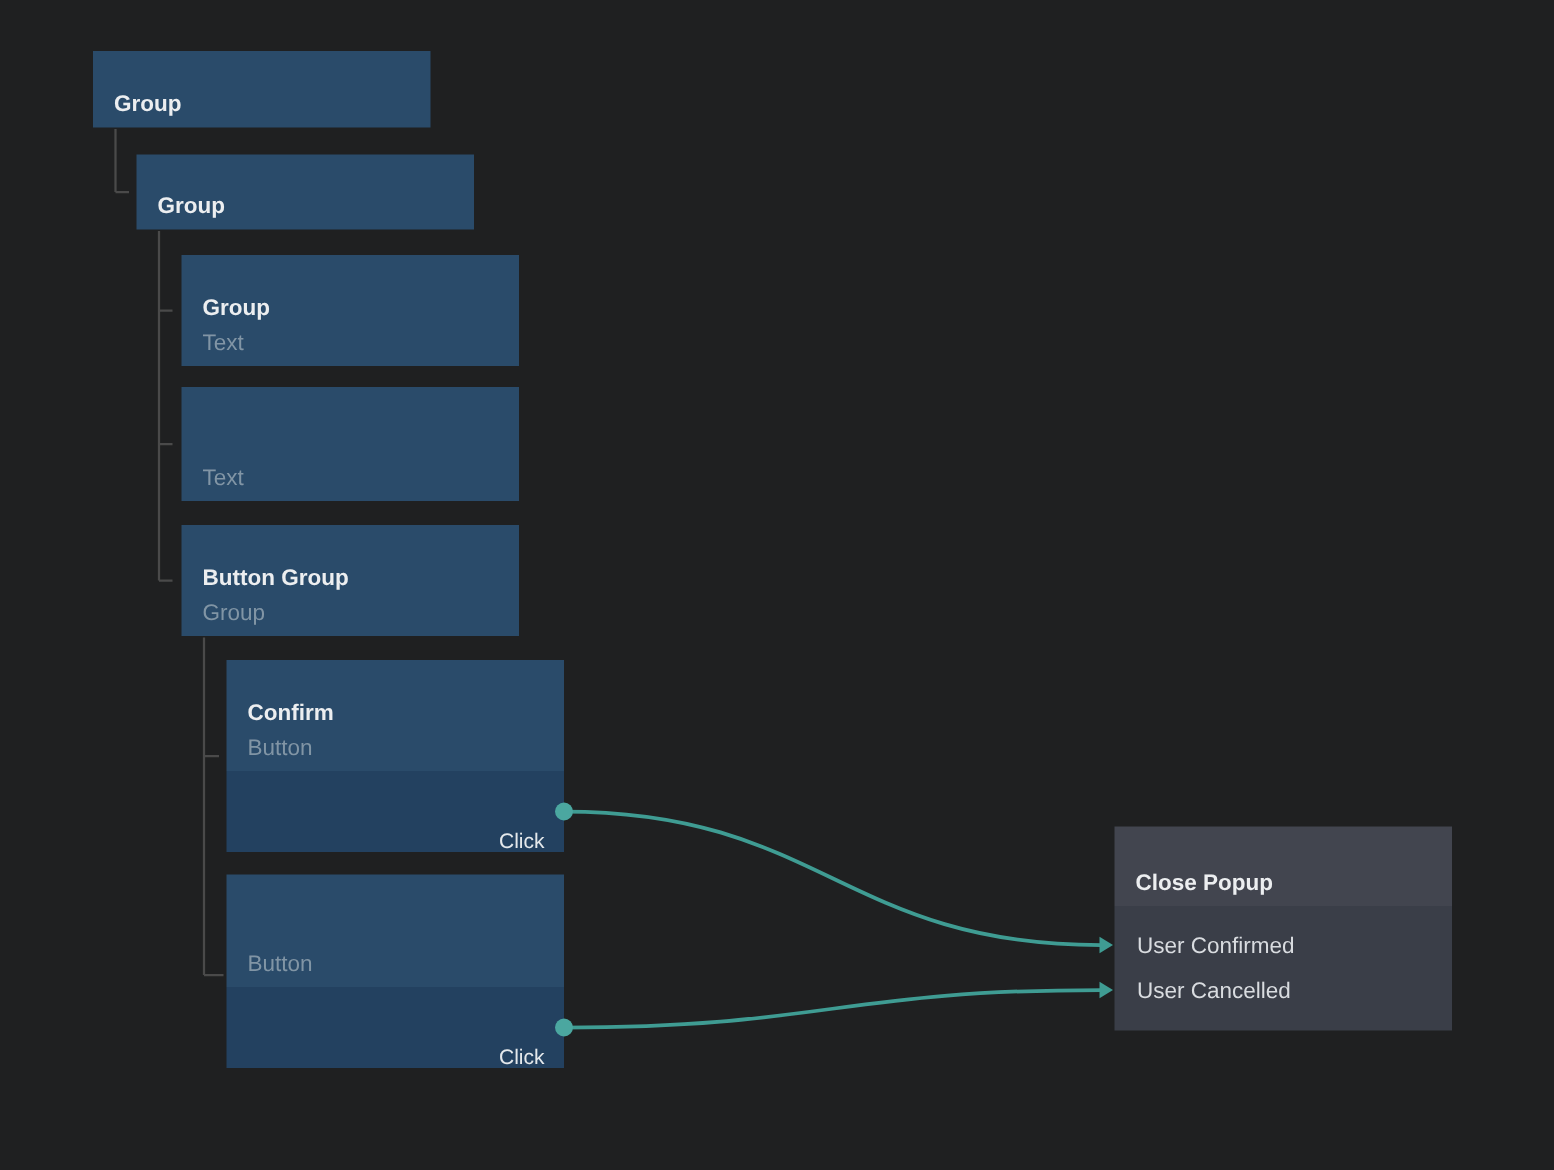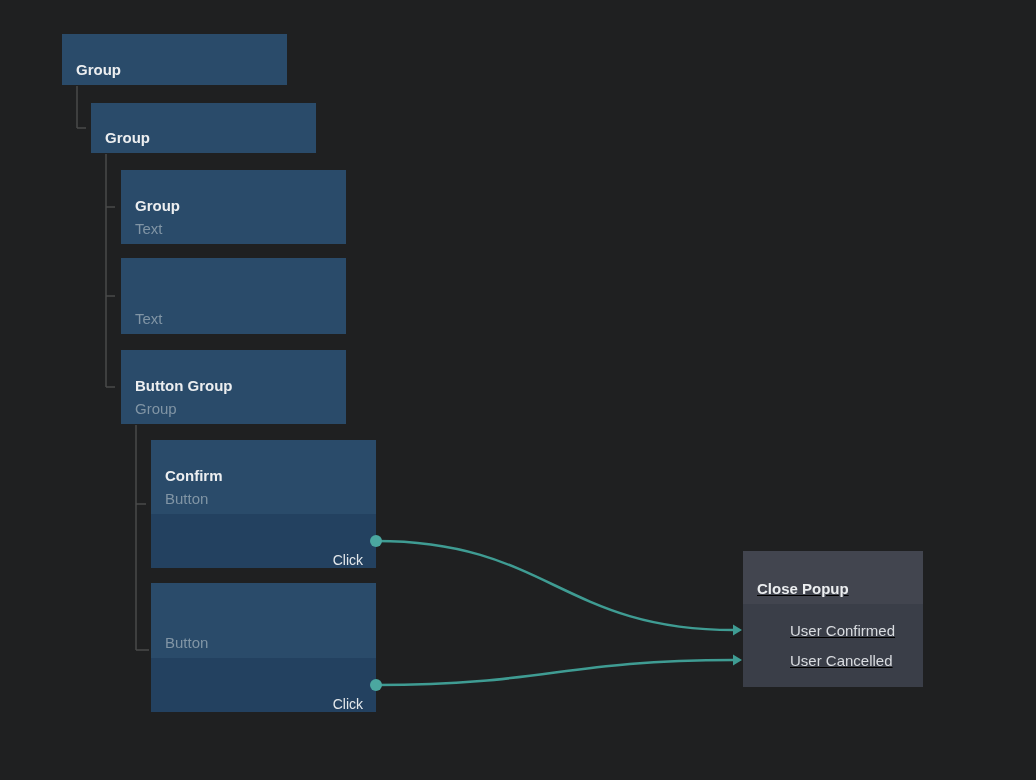--- a/index.html
+++ b/index.html
@@ -57,21 +57,20 @@
   }
   .in-body { padding-top: 11px; }
   .in-row {
     height: 30px;
     display: flex;
     align-items: center;
     padding-left: 15px;
     font-size: 15px;
     color: var(--row-text, #d9dce0);
     white-space: nowrap;
-    margin-left: 32px;
   }
   #wires {
     position: absolute;
     left: 0; top: 0;
     width: 1036px;
     height: 780px;
     pointer-events: none;
     z-index: 10;
   }
 </style>
@@ -131,21 +130,21 @@
     <div class="node blue" style="left: 151px; top: 583px; width: 225px;">
       <div class="head" style="height: 75px;">
         <div class="subtitle">Button</div>
       </div>
       <div class="body" style="height: 54px;">
         <div class="out-row">
           <div>Click</div>
         </div>
       </div>
     </div>
-    <div class="node gray" style="left: 743px; top: 551px; width: 180px; text-decoration: underline;">
+    <div class="node gray" style="left: 743px; top: 551px; width: 225px;">
       <div class="head" style="height: 53px;">
         <div class="title">Close Popup</div>
       </div>
       <div class="body in-body" style="height: 83px;">
         <div class="in-row">
           <div>User Confirmed</div>
         </div>
         <div class="in-row">
           <div>User Cancelled</div>
         </div>

